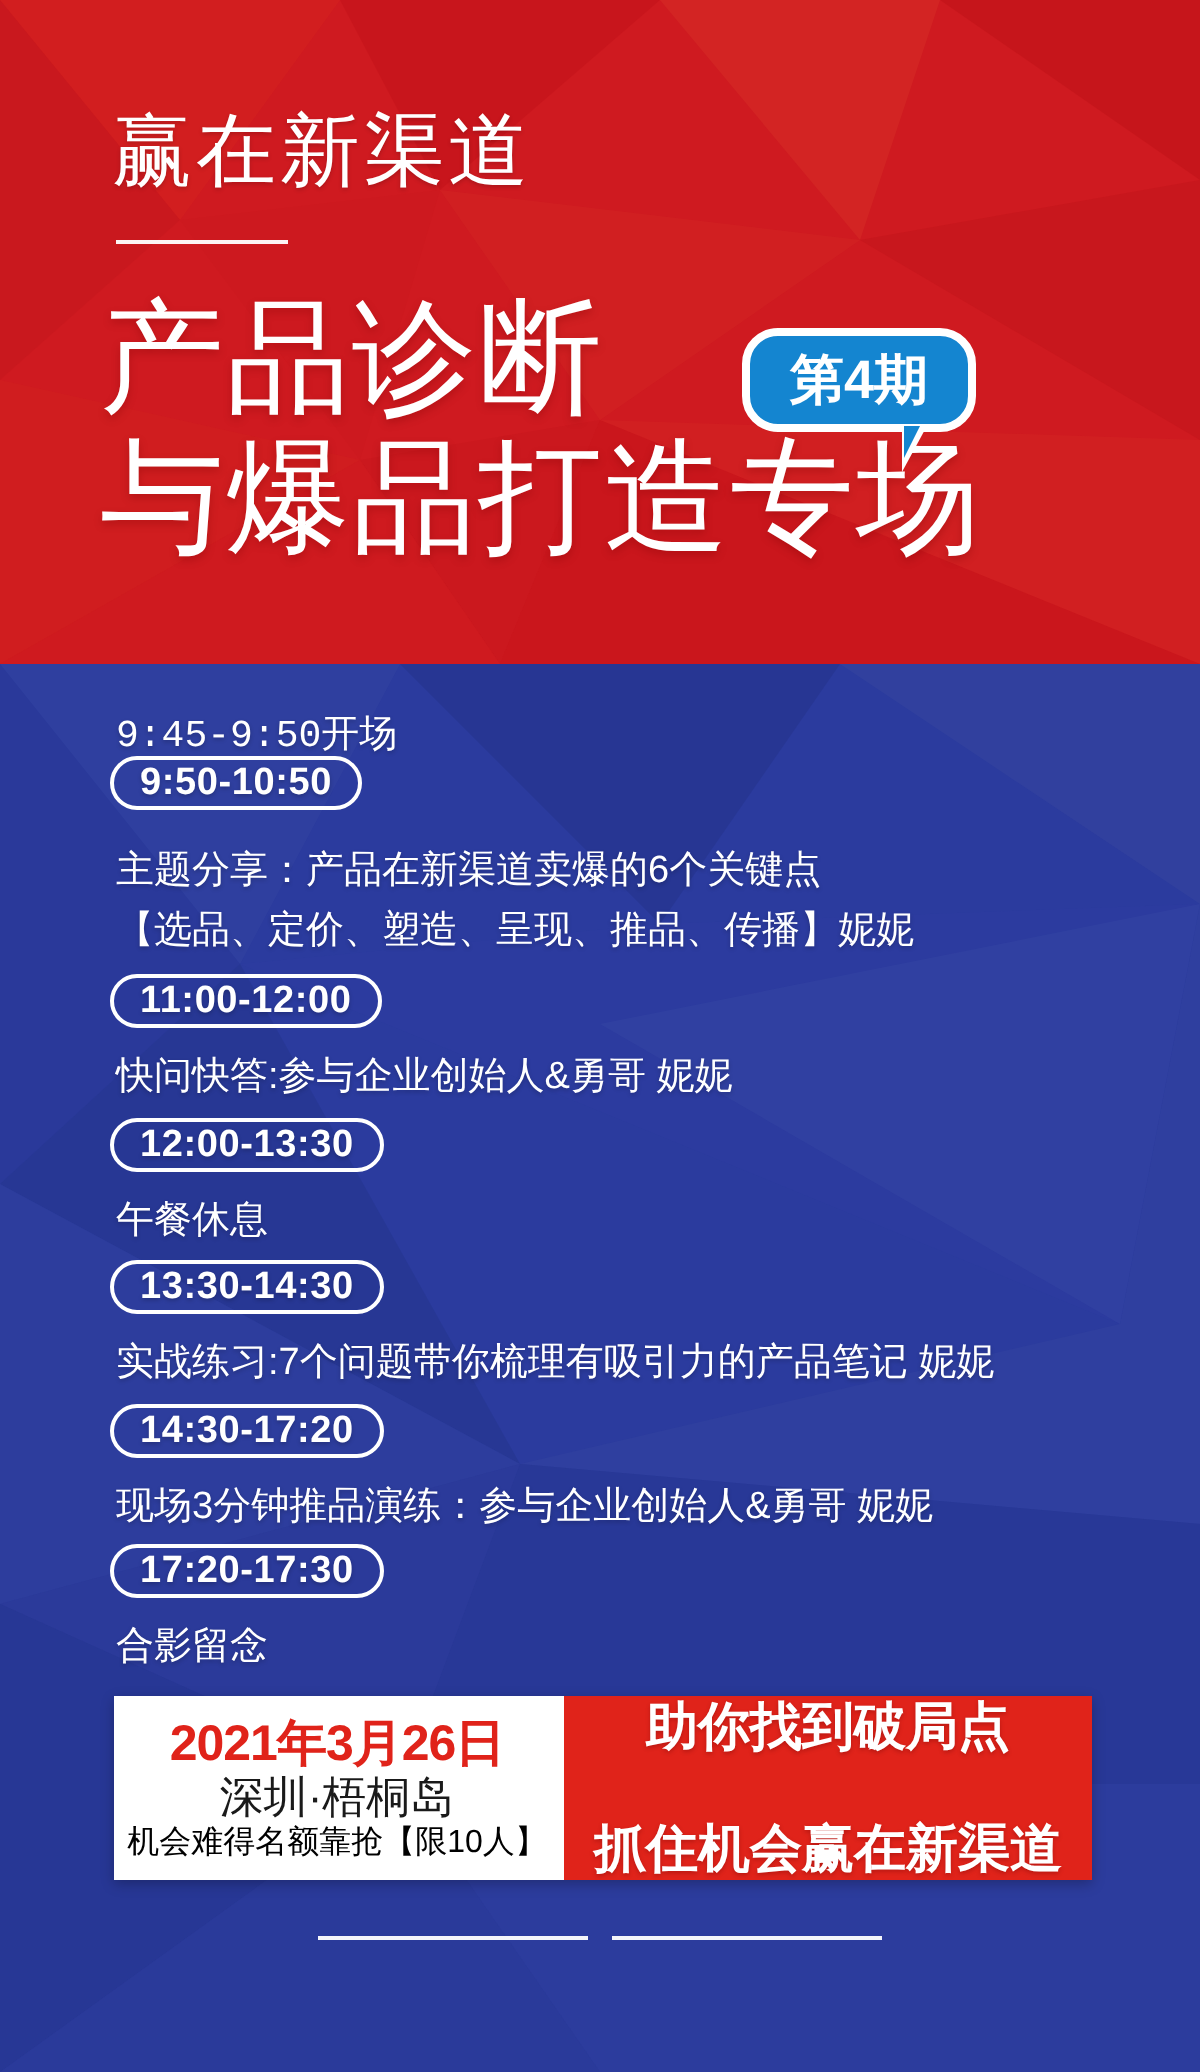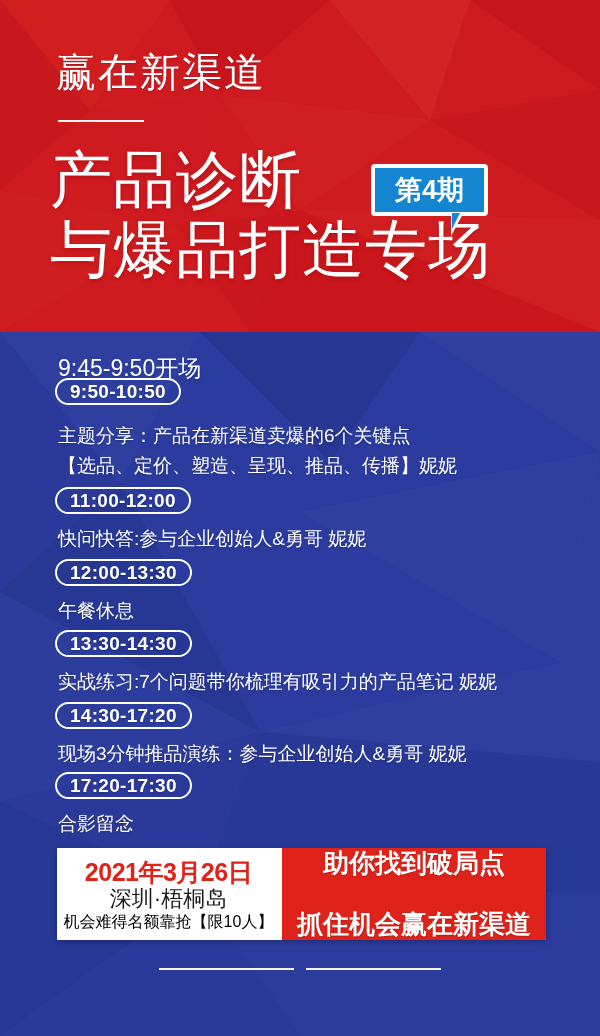--- a/index.html
+++ b/index.html
@@ -17,41 +17,40 @@
     position:absolute; left:0; top:0; width:600px; height:332px;
     background:#cf1a20; overflow:hidden;
   }
   .header .poly { position:absolute; left:0; top:0; width:600px; height:332px; }
 
   .eyebrow {
     position:absolute; left:56px; top:52px;
     font-size:40px; line-height:48px; color:#ffffff;
     font-weight:400; letter-spacing:2px;
     text-shadow:0 1px 2px rgba(0,0,0,.18);
-    font-family:Liberation Mono, monospace;
   }
   .eyebrow-rule {
     position:absolute; left:58px; top:120px;
     width:86px; height:2px; background:#ffffff; opacity:.95;
   }
 
   .title-wrap { position:absolute; left:50px; top:148px; }
   .title-line {
     font-size:62px; line-height:64px; color:#ffffff;
     font-weight:normal; letter-spacing:1px;
     text-shadow:0 2px 4px rgba(120,0,0,.30);
     white-space:nowrap;
   }
   .title-line.l2 { margin-top:6px; }
 
   
   .badge {
     position:absolute; left:371px; top:164px;
     width:117px; height:52px;
-    background:#1485d0; border:4px solid #ffffff; border-radius:4px;
+    background:#1485d0; border:4px solid #ffffff; border-radius:18px;
     display:flex; align-items:center; justify-content:center;
   }
   .badge-text {
     color:#ffffff; font-weight:bold; font-size:27px; line-height:27px;
     letter-spacing:0px; white-space:nowrap;
   }
   .badge-tail {
     position:absolute; left:76px; top:44px; width:0; height:0;
     border-left:13px solid #ffffff;
     border-bottom:24px solid transparent;
@@ -66,22 +65,22 @@
   .body-bg {
     position:absolute; left:0; top:332px; width:600px; height:704px;
     background:#2b3b9e; overflow:hidden;
   }
   .body-bg .poly { position:absolute; left:0; top:0; width:600px; height:704px; }
 
   .schedule { position:absolute; left:0; top:332px; width:600px; }
 
   .sched-plain {
     position:absolute; left:58px;
-    color:#ffffff; font-size:23px; line-height:24px; font-weight:400;
-    white-space:nowrap; text-shadow:0 1px 2px rgba(0,0,0,.22);
+    color:#ffffff; font-size:19px; line-height:24px; font-weight:400;
+    white-space:nowrap; text-shadow:0 1px 2px rgba(0,0,0,.22);font-family:Liberation Mono, monospace;
   }
   .pill {
     position:absolute; left:55px;
     height:27px; padding:0 13px;
     border:2px solid #ffffff; border-radius:14px;
     display:inline-flex; align-items:center;
     color:#ffffff; font-size:19px; font-weight:bold; letter-spacing:.3px;
     white-space:nowrap; background:transparent;
     text-shadow:0 1px 2px rgba(0,0,0,.22);
   }

